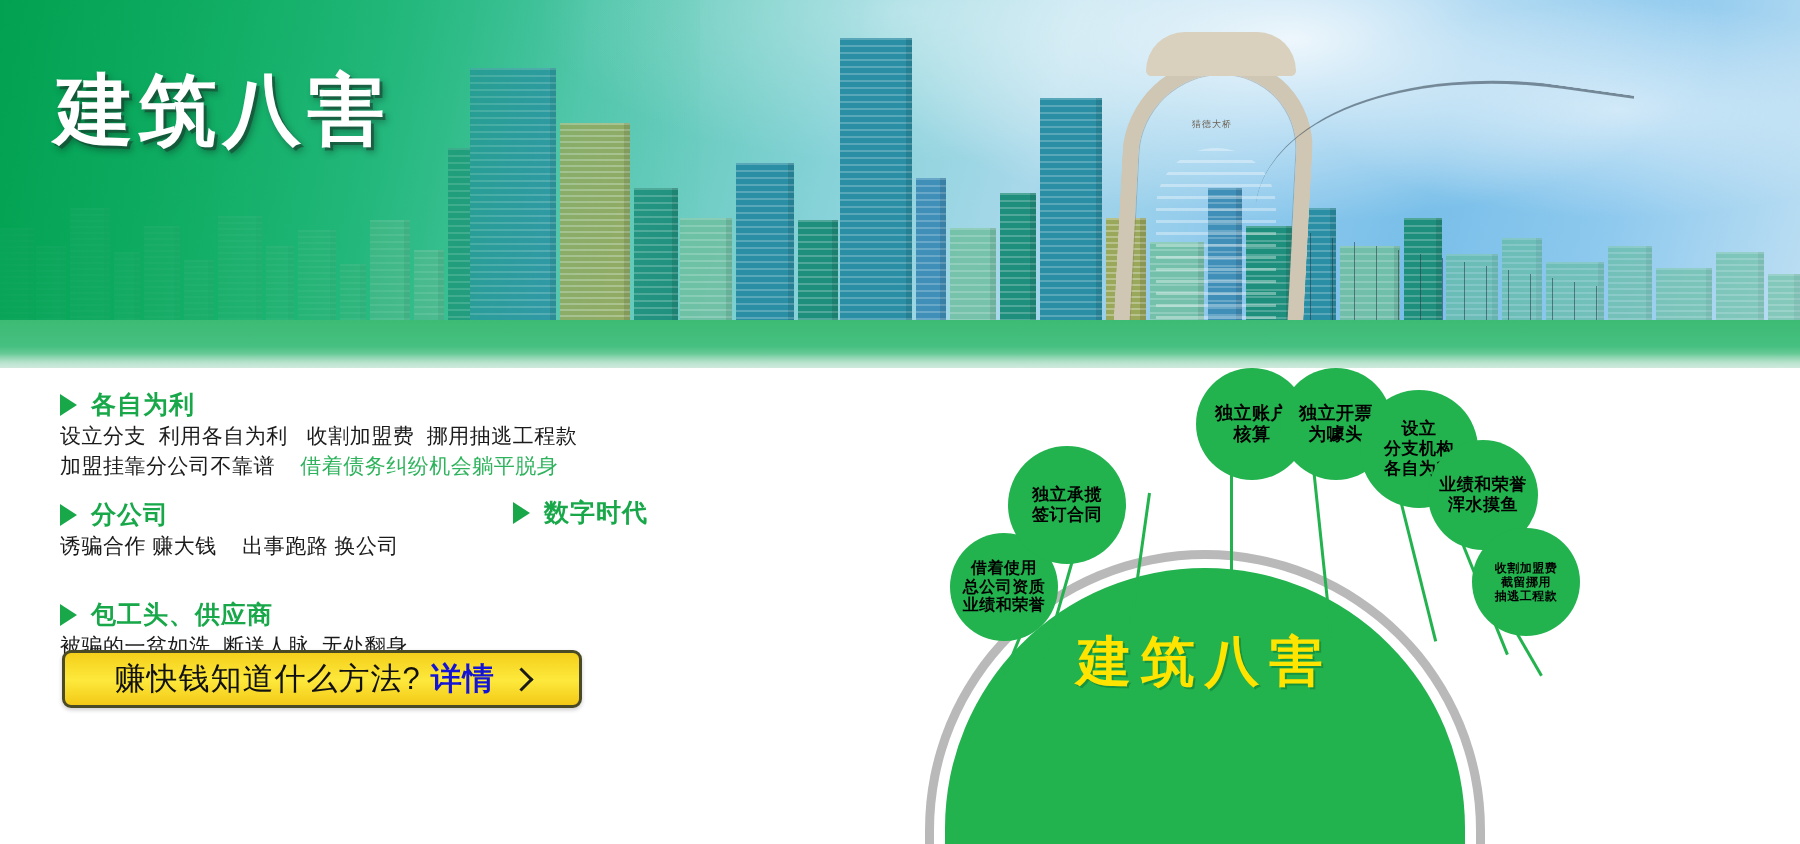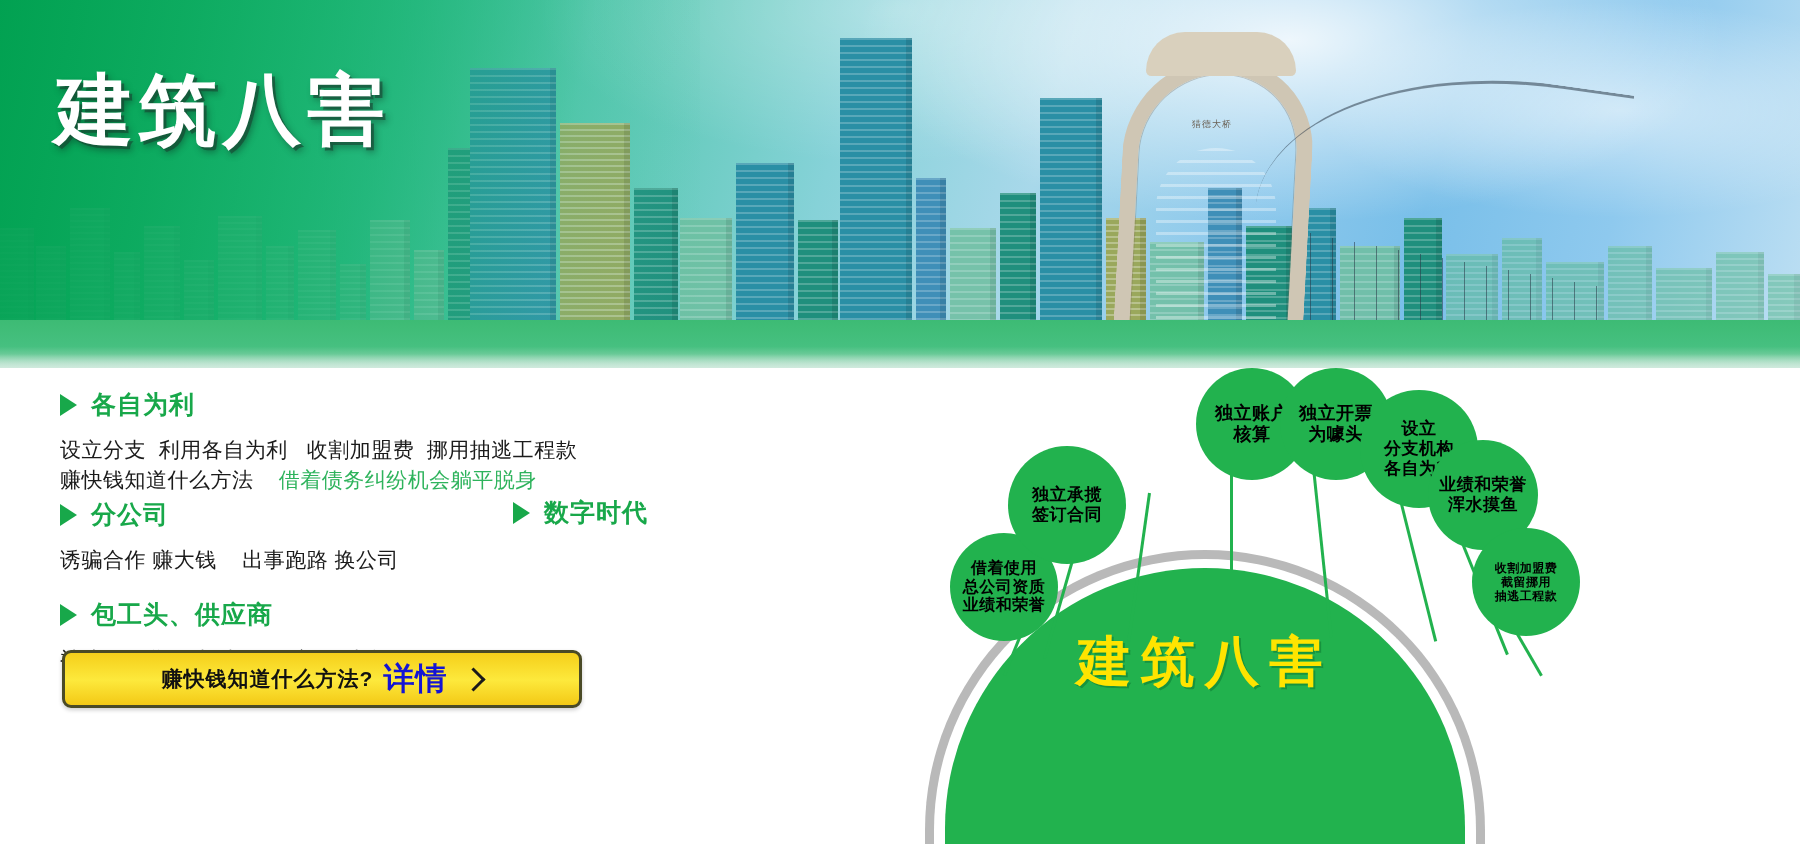--- a/index.html
+++ b/index.html
@@ -124,21 +124,21 @@
   }
   .tri {
     width: 0; height: 0;
     border-left: 17px solid #18a84a;
     border-top: 11px solid transparent;
     border-bottom: 11px solid transparent;
   }
   .sec-title {
     font-size: 25px; font-weight: bold; color: #18a84a; letter-spacing: 1px;
   }
-  .sec-body { margin-top: 14px; }
+  .sec-body { margin-top: 0; }
   .sec-body .line {
     font-size: 21px; color: #1b1b1b; line-height: 1.42; letter-spacing: .5px;
     white-space: pre;
   }
   .sec-body .line .hl { color: #2eb35c; }
 
   #sec-building { position: absolute; left: 60px; top: 20px; width: 520px; }
   #sec-branch   { position: absolute; left: 60px; top: 130px; width: 430px; }
   #sec-contractor { position: absolute; left: 60px; top: 230px; width: 470px; }
   #sec-digital  { position: absolute; left: 513px; top: 128px; width: 300px; }
@@ -147,21 +147,21 @@
   .cta {
     position: absolute; left: 62px; top: 282px;
     width: 520px; height: 58px;
     border: 3px solid #4a4a26;
     border-radius: 9px;
     background: linear-gradient(180deg, #f5cf1a 0%, #fde93c 52%, #f3c916 100%);
     display: flex; align-items: center; justify-content: center; gap: 6px;
     box-shadow: 0 2px 4px rgba(0,0,0,.20);
     cursor: pointer;
   }
-  .cta-text { font-size: 21px; font-weight: bold; color: #111111; letter-spacing: 1px; }
+  .cta-text { font-size: 31px; font-weight: normal; color: #111111; letter-spacing: 1px; }
   .cta-link { font-size: 31px; font-weight: bold; color: #1414d4; letter-spacing: 1px; margin-left: 4px; }
   .cta-chev {
     margin-left: 12px; width: 17px; height: 17px;
     border-top: 3px solid #1a1a1a; border-right: 3px solid #1a1a1a;
     transform: rotate(45deg);
   }
 
   
   .diagram { position: absolute; left: 880px; top: 368px; width: 920px; height: 476px; }
 
@@ -298,21 +298,21 @@
 
   <div class="content-left">
 
     <div id="sec-building">
       <div class="sec-head">
         <span class="tri"></span>
         <span class="sec-title">各自为利</span>
       </div>
       <div class="sec-body">
         <div class="line"><span>设立分支  利用各自为利   收割加盟费  挪用抽逃工程款</span></div>
-        <div class="line"><span>赚快钱知道什么方法    </span><span class="hl">借着债务纠纷机会躺平脱身</span></div>
+        <div class="line"><span>加盟挂靠分公司不靠谱    </span><span class="hl">借着债务纠纷机会躺平脱身</span></div>
       </div>
     </div>
 
     <div id="sec-branch">
       <div class="sec-head">
         <span class="tri"></span>
         <span class="sec-title">分公司</span>
       </div>
       <div class="sec-body">
         <div class="line">诱骗合作 赚大钱    出事跑路 换公司</div>

